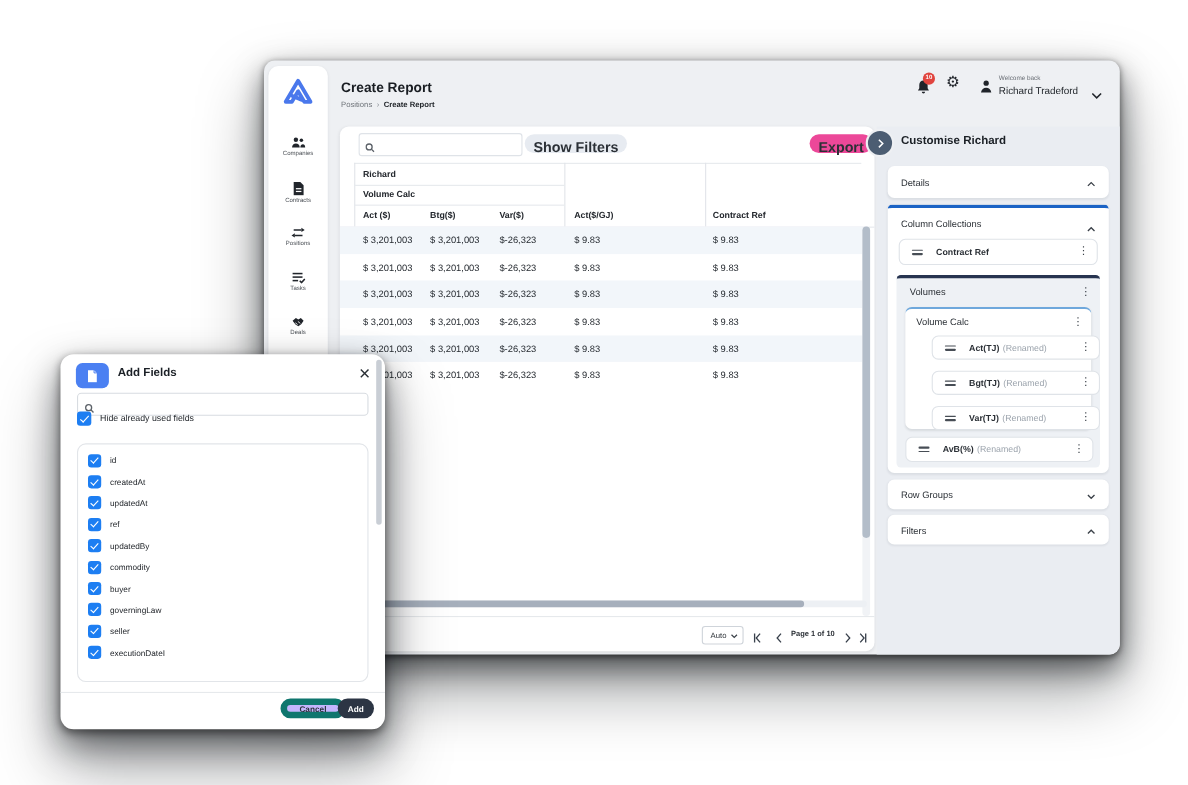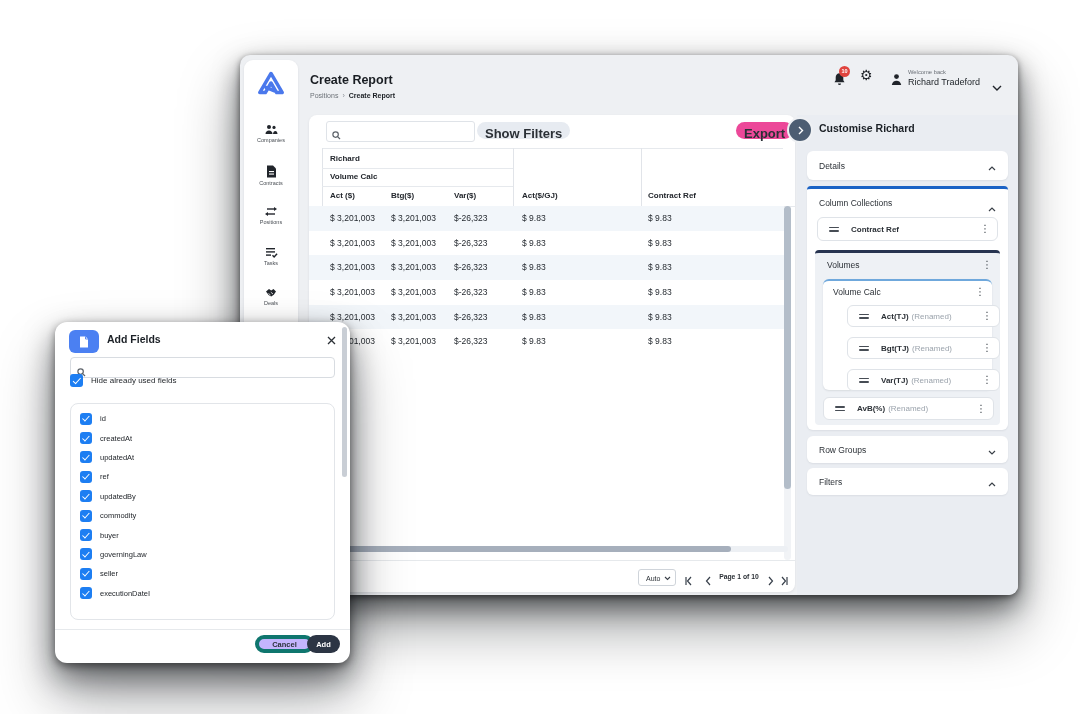--- a/index.html
+++ b/index.html
@@ -106,21 +106,21 @@
   .m-hide{position:absolute;left:15px;top:52px;display:flex;align-items:center;gap:8px;}
   .m-hide span{font-size:8px;color:#24282d;}
   .m-list{position:absolute;left:15px;top:81px;width:265px;height:217px;border:1px solid #e2e5e9;border-radius:8px;
     overflow:hidden;box-sizing:border-box;padding-top:5px;}
   .fitem{display:flex;align-items:center;gap:8px;height:19.4px;padding-left:9px;cursor:pointer;}
   .flabel{font-size:7.5px;color:#23272c;}
   .m-vsb{position:absolute;right:3px;top:5px;width:5px;height:150px;background:#c9ced5;border-radius:3px;}
   .m-foot-line{position:absolute;left:0;top:307px;width:295px;height:1px;background:#e6e9ec;}
   .btn{position:absolute;top:313px;height:18px;border-radius:10px;font-size:7.5px;font-weight:bold;
     display:flex;align-items:center;justify-content:center;cursor:pointer;box-sizing:border-box;}
-  .btn-cancel{left:200px;width:59px;background:#c4b5fd;border:4px solid #0f766e;color:#2a3038;}
+  .btn-cancel{left:200px;width:59px;background:#c4b5fd;border:6px solid #0f766e;color:#2a3038;}
   .btn-add{left:252px;width:33px;background:#2c3544;color:#fff;}
 </style>
 </head>
 <body>
 
 <div class="win">
 
   <div class="side">
     <div class="logo">
       <svg width="28" height="26" viewBox="0 0 32 30">

